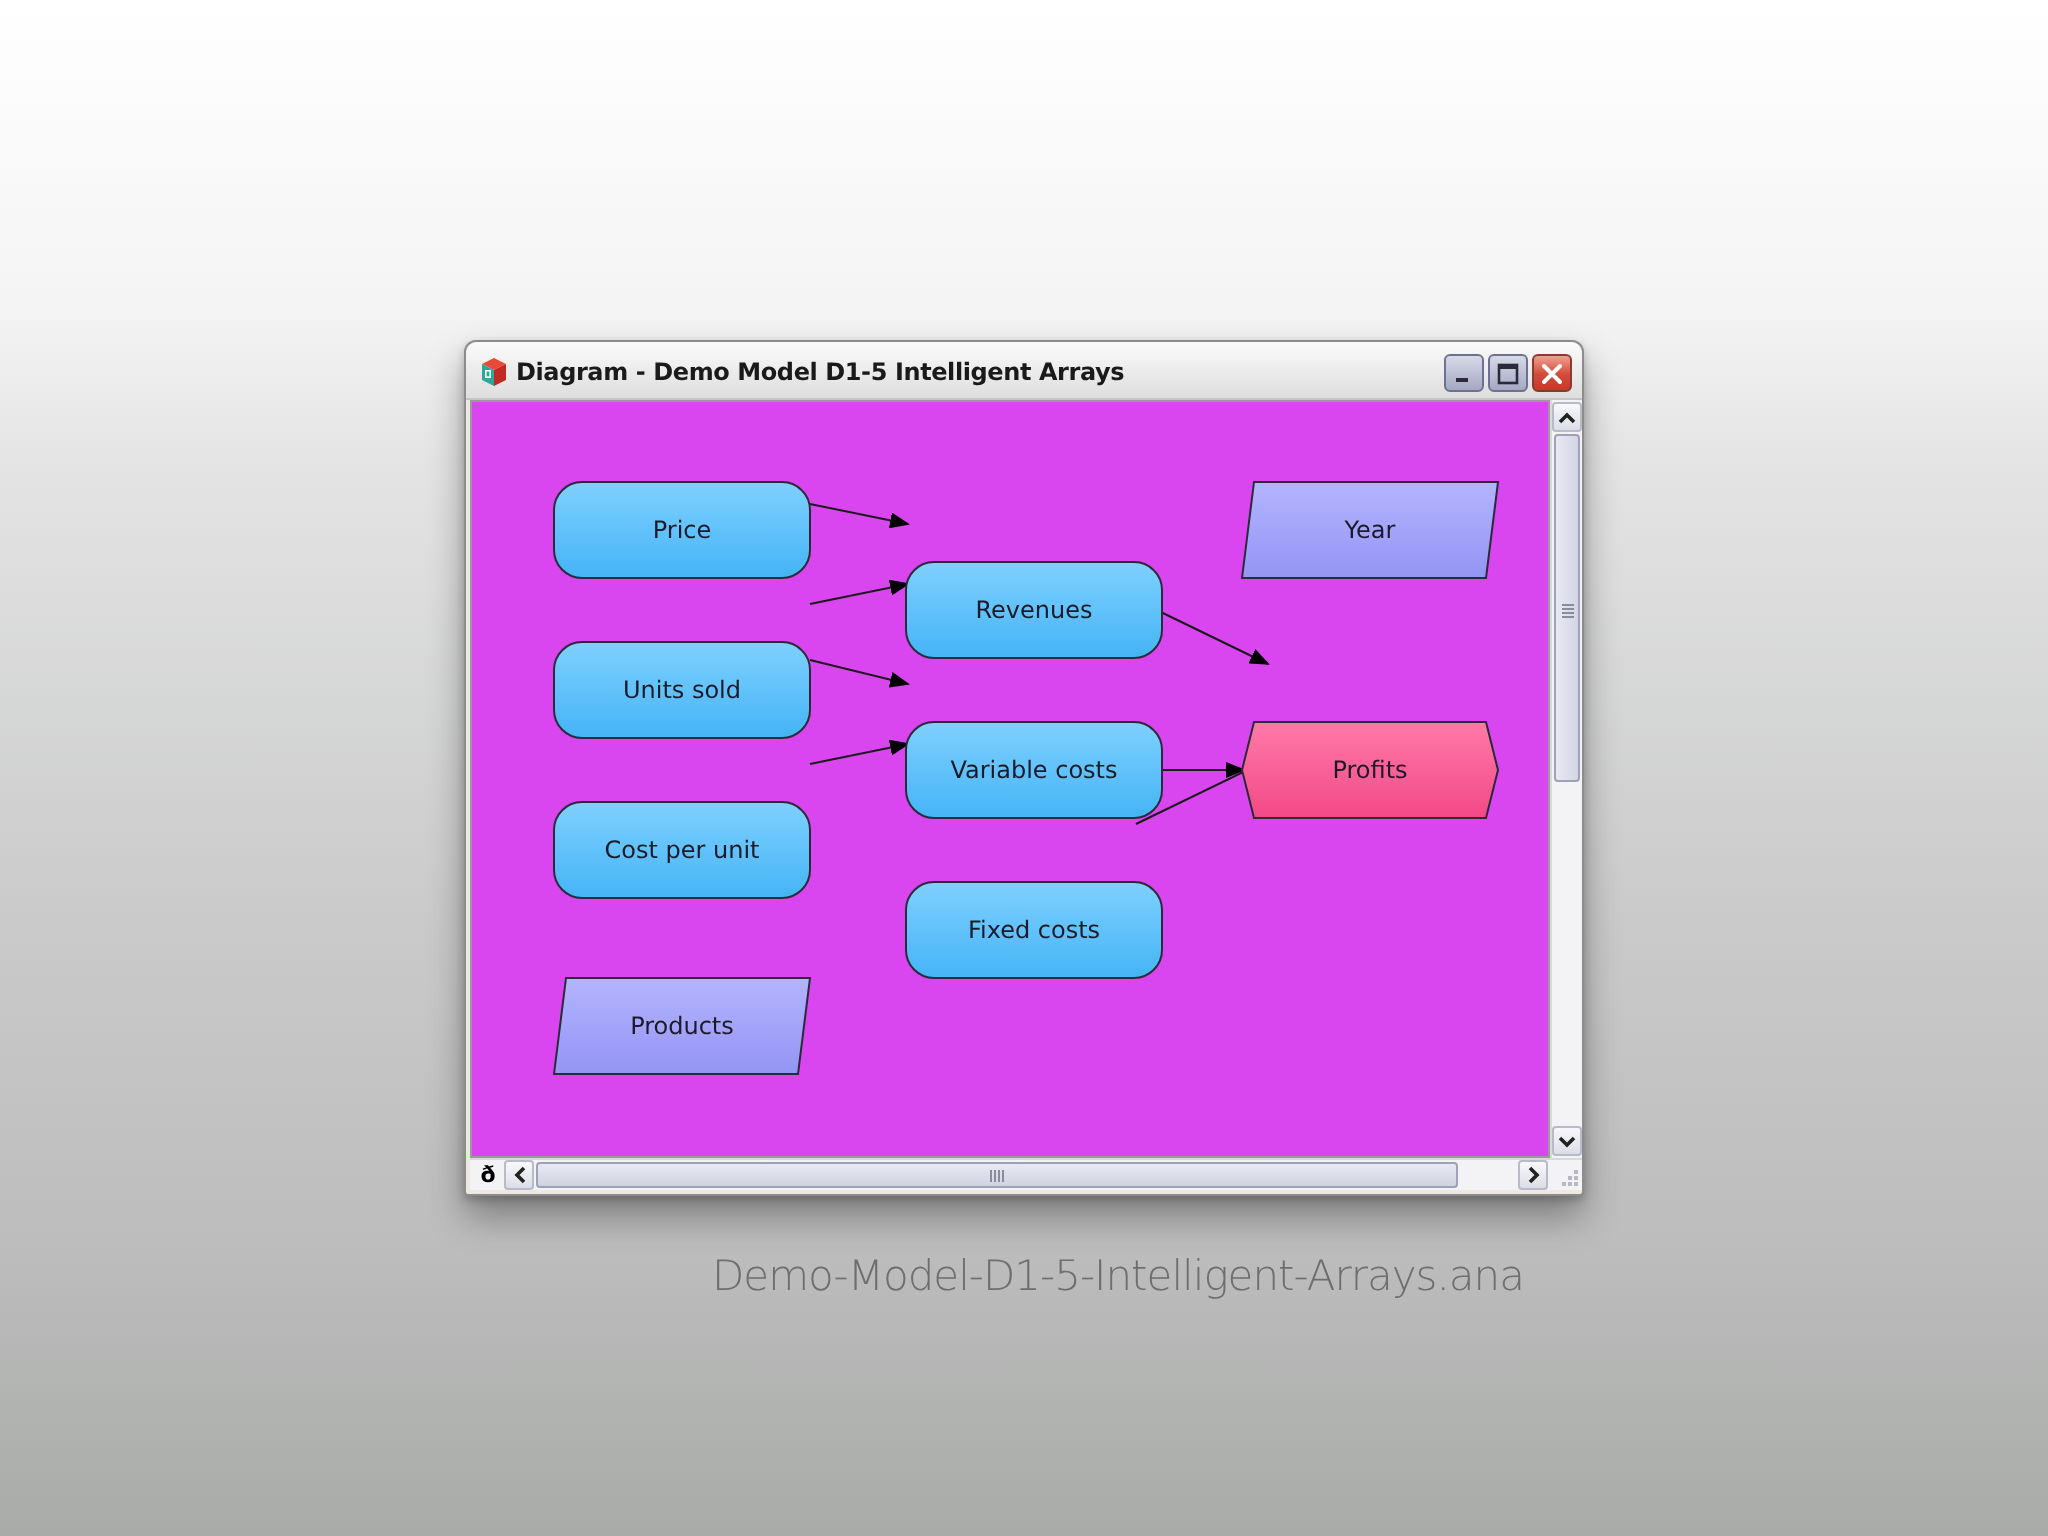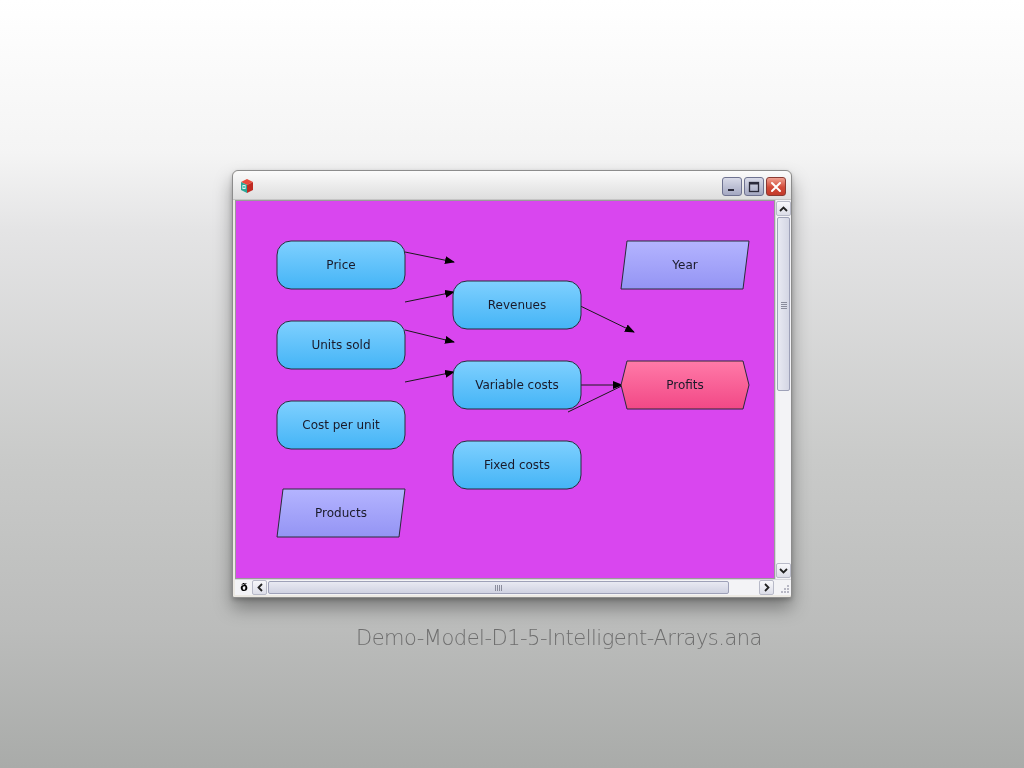--- a/index.html
+++ b/index.html
@@ -90,20 +90,21 @@
 
 <div class="window">
   <div class="titlebar">
     <svg class="app-icon" viewBox="0 0 16 16">
       <polygon points="2,4 8,1 14,4 8,7" fill="#e84a3a"></polygon>
       <polygon points="2,4 8,7 8,15 2,12" fill="#2aa898"></polygon>
       <polygon points="8,7 14,4 14,12 8,15" fill="#c02a22"></polygon>
       <rect x="3.5" y="7" width="3" height="4" fill="#ffffff"></rect>
       <rect x="4.3" y="7.8" width="1.4" height="2.4" fill="#2aa898"></rect>
     </svg>
+    <span class="title-text">Diagram - Demo Model D1-5 Intelligent Arrays</span>
     <div class="win-btn min">
       <svg width="12" height="12" viewBox="0 0 12 12">
         <rect x="2" y="8" width="6" height="2" fill="#2a2a3a"></rect>
       </svg>
     </div>
     <div class="win-btn max">
       <svg width="12" height="12" viewBox="0 0 12 12">
         <rect x="1.5" y="1.5" width="9" height="9" fill="none" stroke="#2a2a3a" stroke-width="1.3"></rect>
         <rect x="1.5" y="1.5" width="9" height="2" fill="#2a2a3a"></rect>
       </svg>

